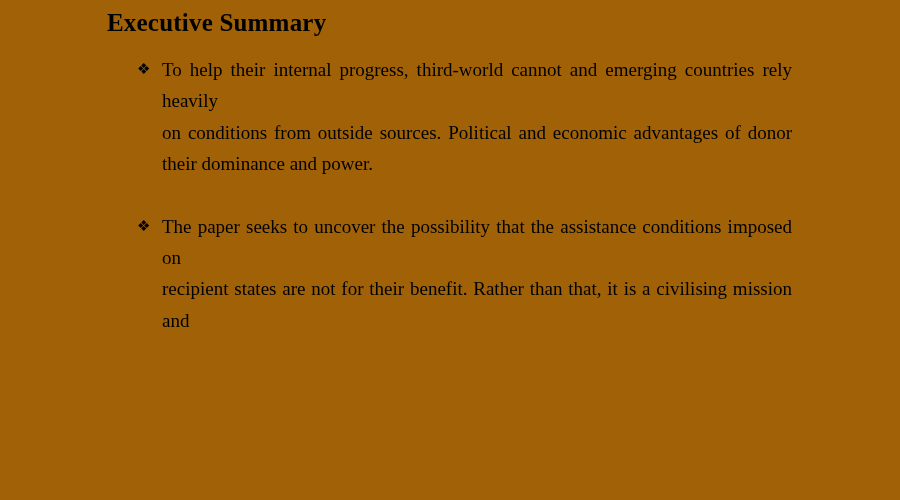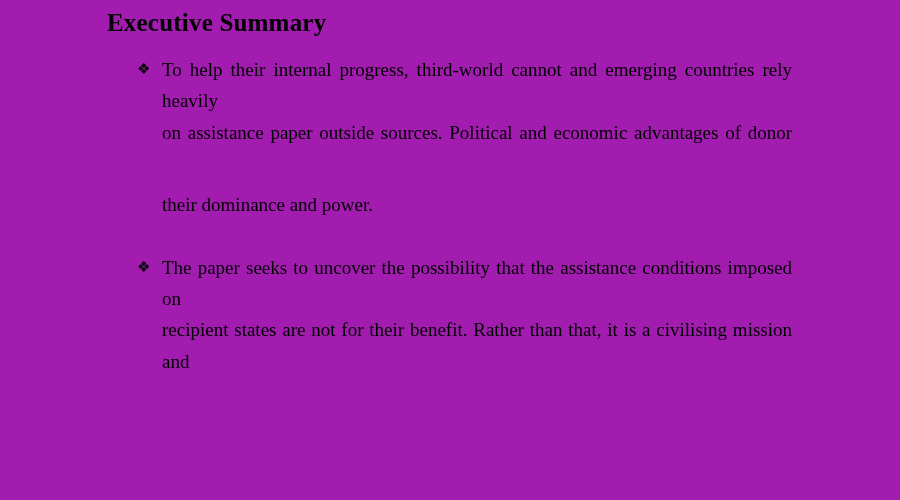--- a/index.html
+++ b/index.html
@@ -12,21 +12,21 @@
     background: #ffffff;
     overflow: hidden;
     position: relative;
     font-family: "Liberation Serif", serif;
     color: #000000;
   }
   .page {
     position: absolute;
     left: 0; top: 0;
     width: 900px; height: 500px;
-    background: #a21caf;
+    background: #a16207;
   }
   .heading {
     position: absolute;
     left: 107px;
     top: 9px;
     margin: 0;
     font-size: 25px;
     font-weight: bold;
     letter-spacing: 0.2px;
     white-space: nowrap;
@@ -53,34 +53,33 @@
     width: 630px;
     font-size: 19px;
     line-height: 31.4px;
   }
   .line {
     text-align: justify;
     text-align-last: justify;
   }
   .line.para-end {
     text-align-last: left;
-    margin-top: 41px;
   }
 </style>
 </head>
 <body>
 
 <div class="page">
   <h1 class="heading">Executive Summary</h1>
   <div class="bullets" id="bullet-list">
       <div class="bullet">
         <span class="bullet-marker">❖</span>
         <div class="bullet-text">
           <div class="line">To help their internal progress, third-world cannot and emerging countries rely heavily</div>
-          <div class="line">on assistance paper outside sources. Political and economic advantages of donor</div>
+          <div class="line">on conditions from outside sources. Political and economic advantages of donor</div>
           <div class="line para-end">their dominance and power.</div>
         </div>
       </div>
       <div class="bullet">
         <span class="bullet-marker">❖</span>
         <div class="bullet-text">
           <div class="line">The paper seeks to uncover the possibility that the assistance conditions imposed on</div>
           <div class="line">recipient states are not for their benefit. Rather than that, it is a civilising mission and</div>
         </div>
       </div>

